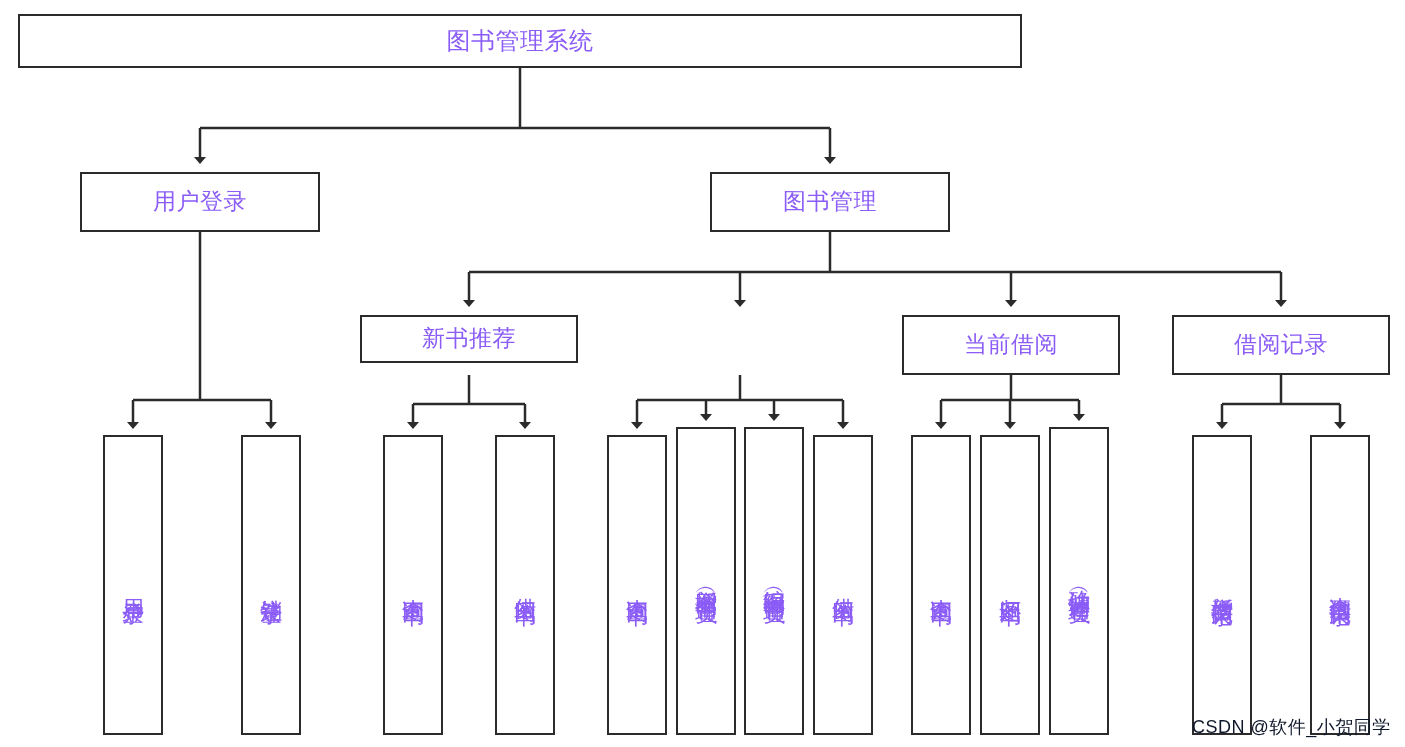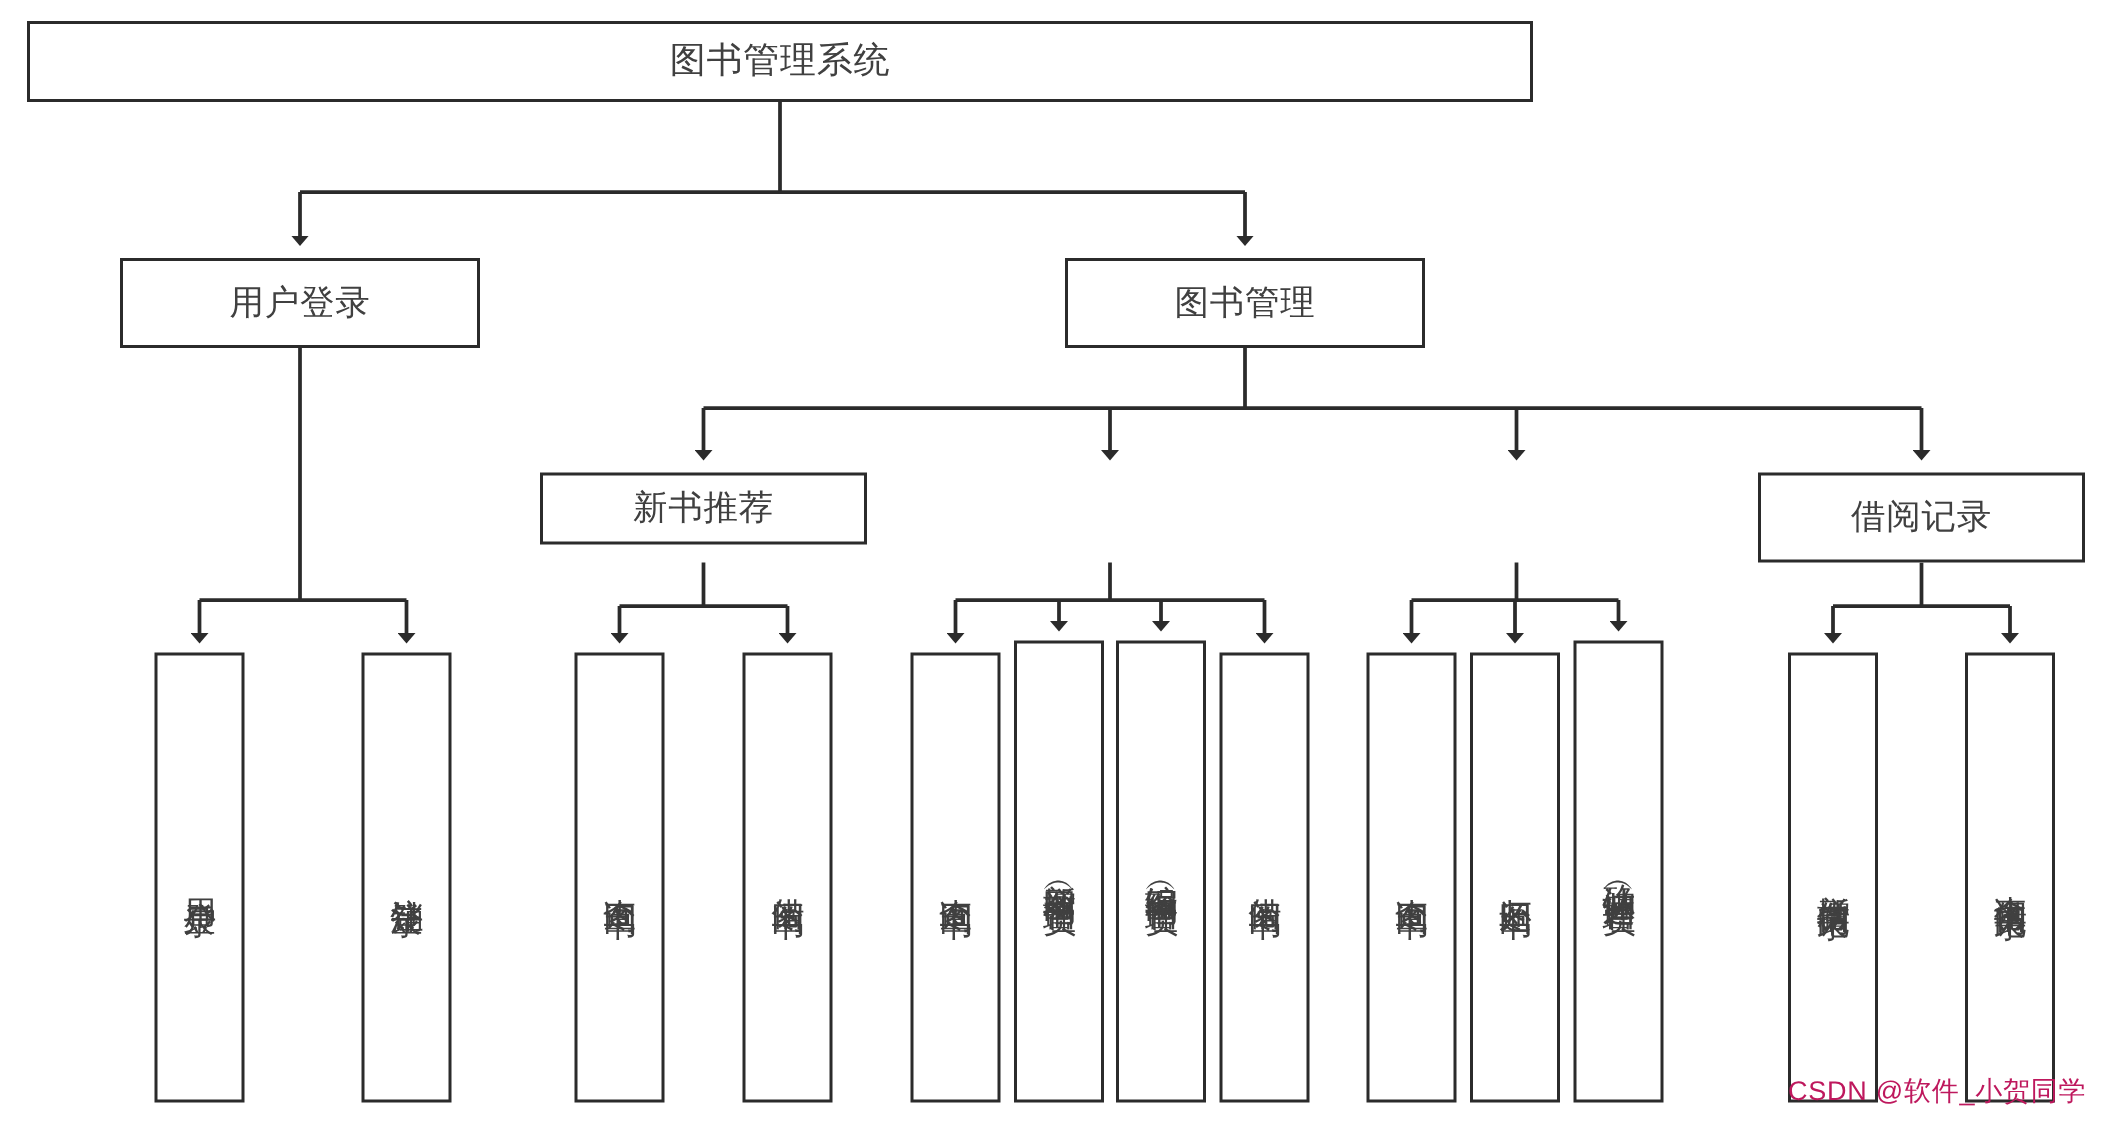--- a/index.html
+++ b/index.html
@@ -26,21 +26,21 @@
     pointer-events: none;
   }
   .node {
     position: absolute;
     box-sizing: border-box;
     border: 2.5px solid #2b2b2b;
     background: #ffffff;
     display: flex;
     align-items: center;
     justify-content: center;
-    color: #404040;
+    color: #8b5cf6;
     font-family: Liberation Serif, serif;
   }
   .node .label {
     display: block;
     text-align: center;
     line-height: 1.18;
     white-space: nowrap;
   }
   
   .node.horiz .label {
@@ -58,21 +58,21 @@
   .node.vert .label {
     writing-mode: vertical-rl;
     text-orientation: upright;
     font-size: 22px;
     line-height: 1.3;
     letter-spacing: 2px;
     white-space: nowrap;
   }
   .watermark {
     position: absolute;
-    color: #be185d;
+    color: #0f172a;
     font-size: 18px;
     white-space: nowrap;
     letter-spacing: 0.5px;
   }
 </style>
 </head>
 <body>
 
 <div id="canvas">
 
@@ -136,20 +136,23 @@
 
   <div class="node horiz" style="left:710px; top:172px; width:240px; height:60px;">
     <span class="label">图书管理</span>
   </div>
 
   <div class="node horiz" style="left:360px; top:315px; width:218px; height:48px;">
     <span class="label">新书推荐</span>
   </div>
 
 
+  <div class="node horiz" style="left:902px; top:315px; width:218px; height:60px;">
+    <span class="label">当前借阅</span>
+  </div>
 
   <div class="node horiz" style="left:1172px; top:315px; width:218px; height:60px;">
     <span class="label">借阅记录</span>
   </div>
 
   <div class="node vert" style="left:103px; top:435px; width:60px; height:300px;">
     <span class="label">用户登录</span>
   </div>
 
   <div class="node vert" style="left:241px; top:435px; width:60px; height:300px;">

